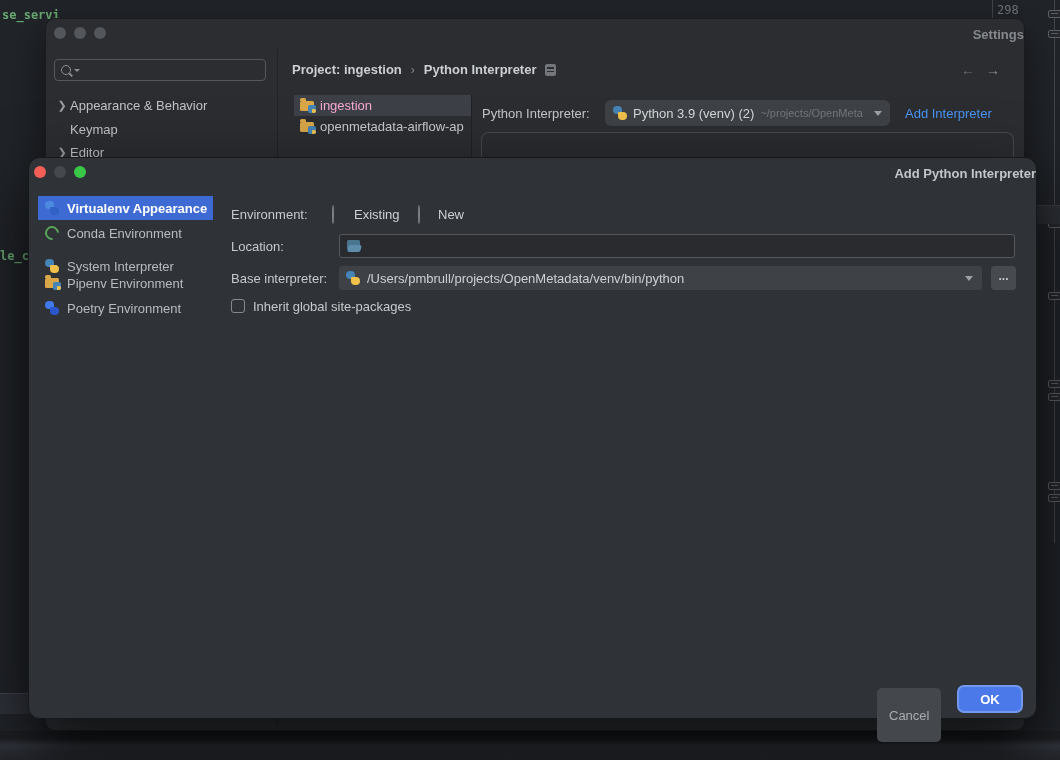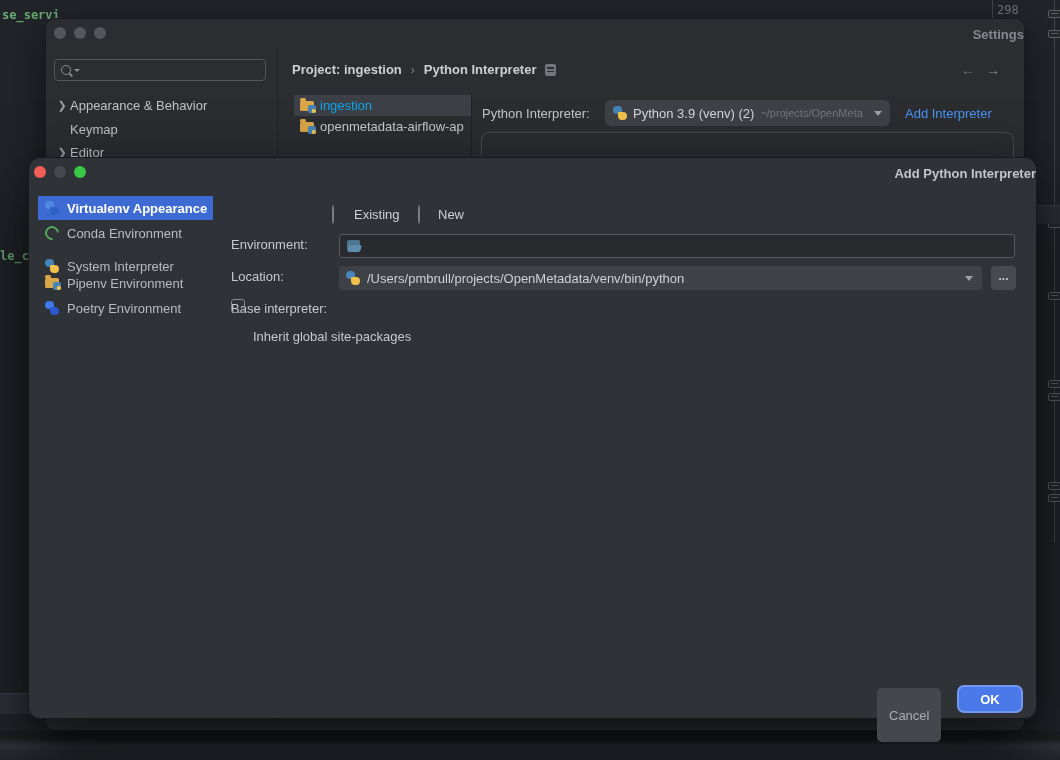--- a/index.html
+++ b/index.html
@@ -54,21 +54,21 @@
   .hint-icon{width:11px;height:12px;background:#73767a;border-radius:2px;position:relative;}
   .hint-icon::after{content:"";position:absolute;left:2px;right:2px;top:3px;height:5px;
        background:repeating-linear-gradient(#2c2e31 0 1.5px,#73767a 1.5px 3.5px);}
   .navarrows{left:915px;top:43px;display:flex;gap:11px;font-size:14px;}
   .arrow-back{color:#6e7175;}.arrow-back::after{content:"←";}
   .arrow-fwd{color:#8d9196;}.arrow-fwd::after{content:"→";}
 
   
   .proj-row{left:248px;width:177px;height:21px;display:flex;align-items:center;gap:6px;
             padding-left:6px;box-sizing:border-box;font-size:13px;color:#c6c8cb;overflow:hidden;white-space:nowrap;}
-  .proj-row.sel{background:#3d4147;color:#0ea5e9;text-align:right;}
+  .proj-row.sel{background:#3d4147;color:#f9a8d4;text-align:right;}
   .panel-divider{left:425px;top:76px;height:63px;width:1px;background:#1f2124;}
 
   
   .py{width:14px;height:14px;position:relative;flex:none;display:inline-block;}
   .py .p1{position:absolute;left:0;top:0;width:9px;height:8px;border-radius:4px 4px 1px 4px;background:#4584b6;}
   .py .p2{position:absolute;right:0;bottom:0;width:9px;height:8px;border-radius:1px 4px 4px 4px;background:#f0c24b;}
   .py.allblue .p1{background:#4e8ae0;} .py.allblue .p2{background:#2f62c4;}
   .py.poetry .p1{background:#4179e8;} .py.poetry .p2{background:#2b56cc;}
 
   .conda{width:10px;height:10px;border:2.5px solid #58a55c;border-radius:50%;border-right-color:transparent;
@@ -97,21 +97,21 @@
   .add-chev::after{content:"⌄";}
   .table-top{left:435px;top:113px;width:533px;height:26px;border:1px solid #45484d;border-bottom:none;
              border-radius:8px 8px 0 0;background:#2a2c30;box-sizing:border-box;}
 
   
   .dside-row{left:9px;width:175px;height:24px;display:flex;align-items:center;gap:8px;padding-left:7px;
              box-sizing:border-box;font-size:13px;color:#b8bbbe;white-space:nowrap;}
   .dside-row.sel{background:#3e6bd3;color:#ffffff;font-weight:bold;}
 
   
-  .flabel{font-size:13px;color:#c7c9cc;margin-top:30px;}
+  .flabel{font-size:13px;color:#c7c9cc;}
   .radio{width:15px;height:15px;border-radius:50%;background:#63666b;border:1px solid #7c7f84;
          box-sizing:border-box;position:relative;flex:none;}
   .radio.on::after{content:"";position:absolute;inset:4px;background:#cfd2d6;border-radius:50%;}
   .radio-label{font-size:13px;color:#ced0d3;}
   .loc-field{left:310px;top:76px;width:676px;height:24px;background:#292b2f;border:1px solid #55585d;
              border-radius:3px;box-sizing:border-box;display:flex;align-items:center;padding:0 5px 0 7px;}
   .loc-field .txt{flex:1;font-size:13px;color:#ced0d3;white-space:nowrap;overflow:hidden;}
   .base-combo{left:310px;top:108px;width:643px;height:24px;background:#3e4146;border-radius:3px;
               display:flex;align-items:center;gap:7px;padding:0 9px 0 7px;box-sizing:border-box;}
   .base-combo .txt{flex:1;font-size:13px;color:#ced0d3;white-space:nowrap;overflow:hidden;}

